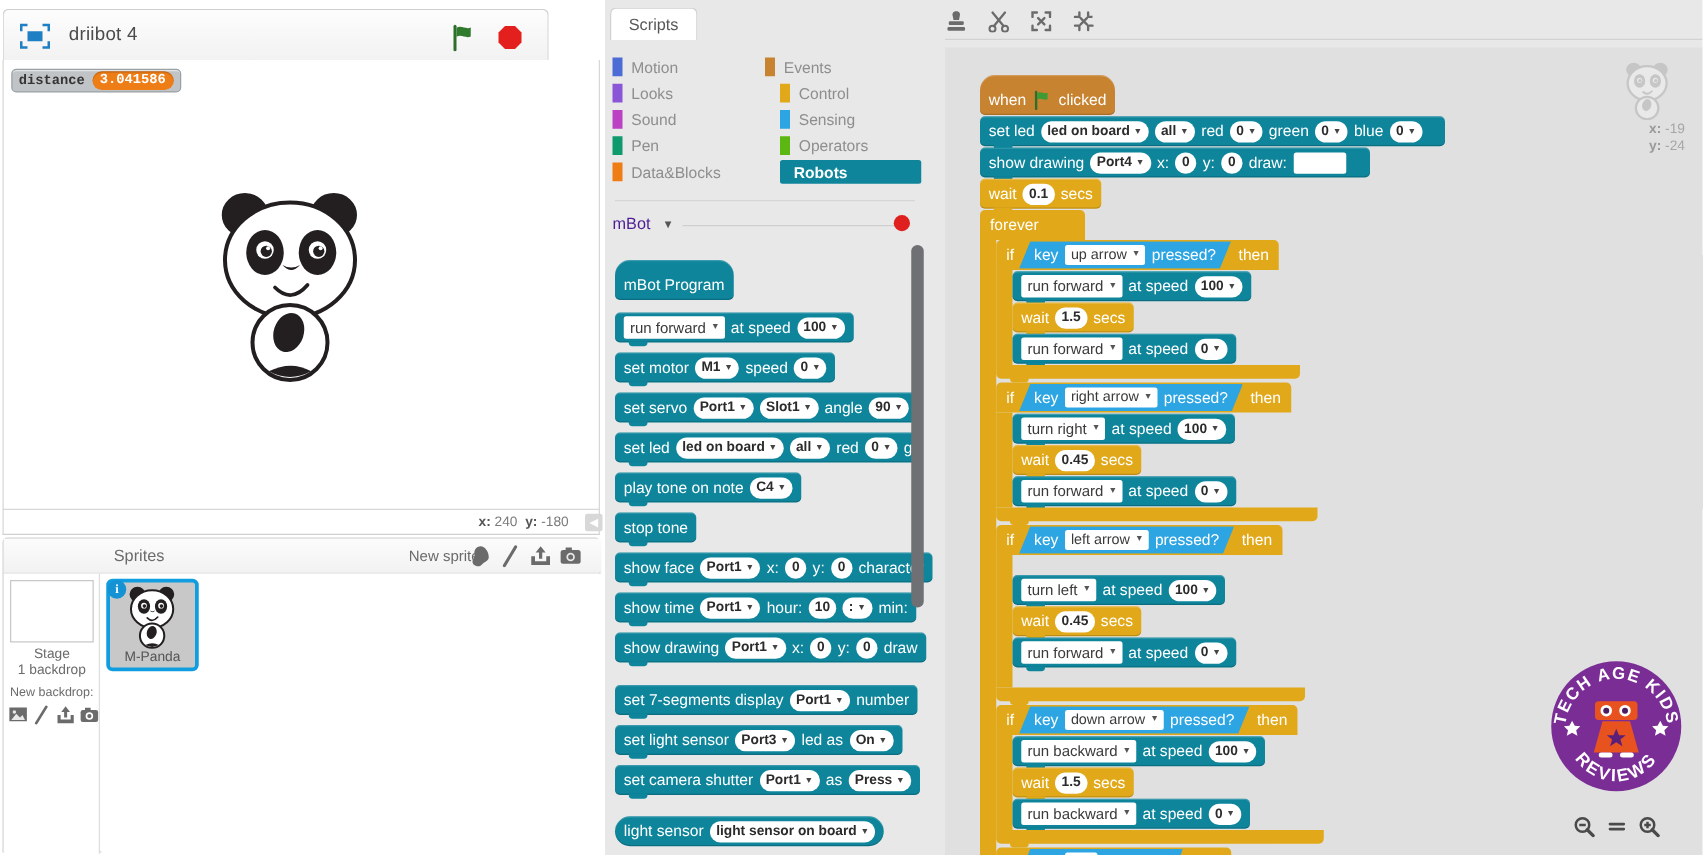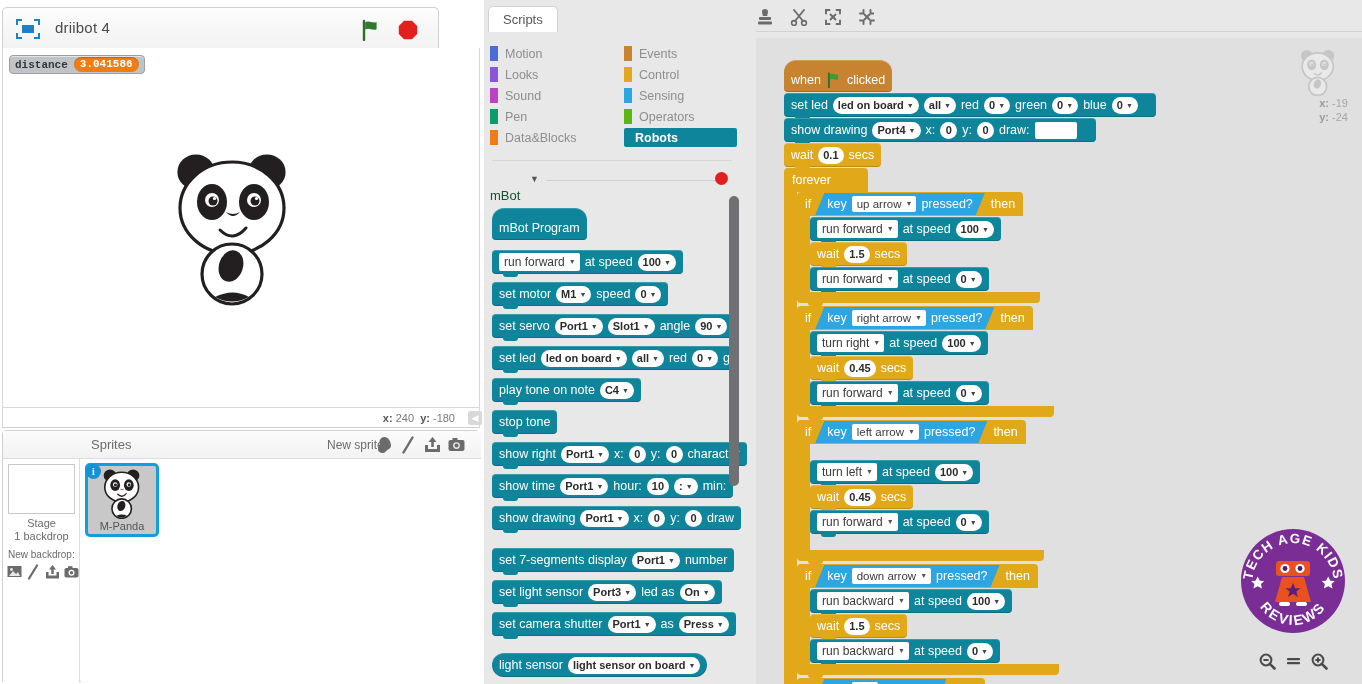--- a/index.html
+++ b/index.html
@@ -136,21 +136,21 @@
   }
   .cat {
     position: absolute; height: 19px; display: flex; align-items: center;
     font-size: 12.5px; color: #8e8e8e; cursor: pointer; padding-right: 6px;
   }
   .cat .sw { width: 8px; height: 15px; margin-right: 7px; }
   .cat.selected { background: #0e859b; color: #fff; border-radius: 2px; font-weight: bold; padding-left: 0; }
 
   .palette-divider { position: absolute; left: 8px; top: 160px; width: 240px; height: 1px; background: #d6d6d6; }
   .ext-row { position: absolute; left: 6px; top: 168px; width: 252px; height: 24px; }
-  .ext-name { position: absolute; left: 0; top: 20px; font-size: 13px; color: #14532d; }
+  .ext-name { position: absolute; left: 0; top: 3px; font-size: 13px; color: #4c1d95; }
   .ext-caret { position: absolute; left: 40px; top: 6px; font-size: 9px; color: #555; }
   .ext-line { position: absolute; left: 56px; top: 12px; width: 170px; height: 1px; background: #cfcfcf; }
   .ext-dot { position: absolute; right: 14px; top: 4px; width: 13px; height: 13px; border-radius: 50%; background: #e01f1f; }
 
   .palette-scroll {
     position: absolute; left: 0; top: 196px; width: 272px; height: 488px; overflow: hidden;
   }
   .pal-scrollbar {
     position: absolute; left: 245px; top: 0; width: 10px; height: 290px;
     background: #6e7073; border-radius: 5px;
@@ -466,21 +466,21 @@
         </div>
       <div class="cat" style="left:0;top:63px;">
           <i class="sw" style="background:#0e9a6c"></i>
           <span>Pen</span>
         </div>
       <div class="cat" style="left:0;top:84px;">
           <i class="sw" style="background:#ee7d16"></i>
           <span>Data&amp;Blocks</span>
         </div>
 
-      <div class="cat" style="left:134px;top:0;text-align:right;">
+      <div class="cat" style="left:122px;top:0;text-align:right;">
           <i class="sw" style="background:#c88330"></i>
           <span>Events</span>
         </div>
       <div class="cat" style="left:134px;top:21px;">
           <i class="sw" style="background:#e1a91a"></i>
           <span>Control</span>
         </div>
       <div class="cat" style="left:134px;top:42px;">
           <i class="sw" style="background:#2ca5e2"></i>
           <span>Sensing</span>
@@ -576,21 +576,21 @@
             <span>C4</span>
             <i class="car">▼</i>
           </span>
       </div>
 
       <div class="blk robots stack" style="position:absolute;left:8px;top:214px;">
         <span>stop tone</span>
       </div>
 
       <div class="blk robots stack" style="position:absolute;left:8px;top:246px;">
-        <span>show right</span>
+        <span>show face</span>
         <span class="fld">
             <span>Port1</span>
             <i class="car">▼</i>
           </span>
         <span>x:</span>
         <span class="fld num">
             <span>0</span>
           </span>
         <span>y:</span>
         <span class="fld num">

